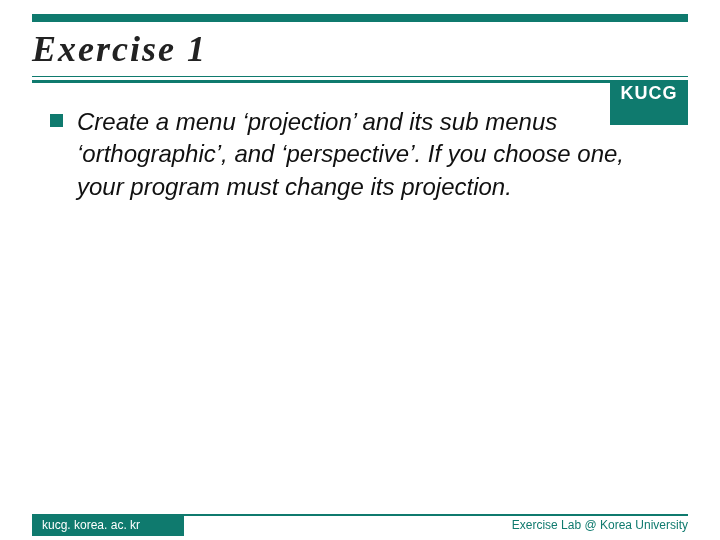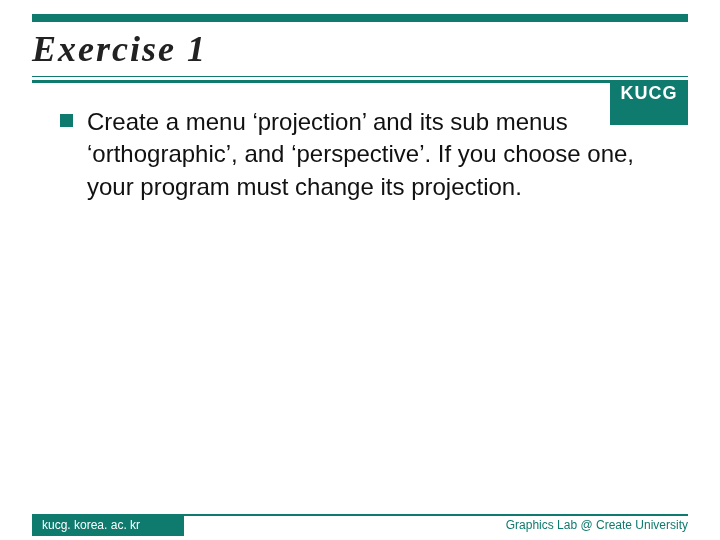--- a/index.html
+++ b/index.html
@@ -61,23 +61,24 @@
     margin-top: 37px;
   }
   .logo-text {
     color: #fff;
     font-weight: bold;
     font-size: 18px;
     letter-spacing: 1px;
   }
   .body-area {
     position: absolute;
-    left: 60px;
+    left: 50px;
     top: 106px;
     width: 616px;
+    font-style: italic;
   }
   .bullet-row {
     display: flex;
     align-items: flex-start;
     gap: 14px;
   }
   .bullet-marker {
     width: 13px;
     height: 13px;
     background: #0f7a6e;
@@ -144,15 +145,15 @@
     <div class="bullet-row">
       <div class="bullet-marker"></div>
       <div class="bullet-text">Create a menu ‘projection’ and its sub menus ‘orthographic’, and ‘perspective’. If you choose one, your program must change its projection.</div>
     </div>
   </div>
 
   <div class="footer-left">
     <span class="footer-left-text">kucg. korea. ac. kr</span>
   </div>
   <div class="footer-line"></div>
-  <div class="footer-right">Graphics Lab @ Create University</div>
+  <div class="footer-right">Exercise Lab @ Korea University</div>
 
 </div>
 
 </body></html>

